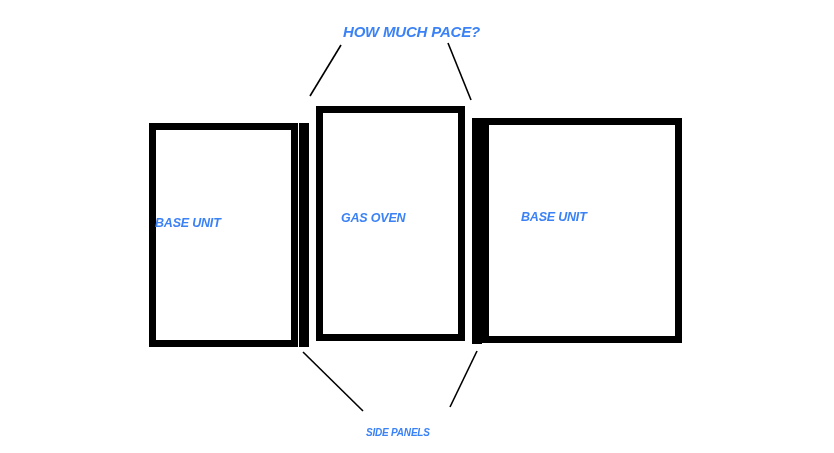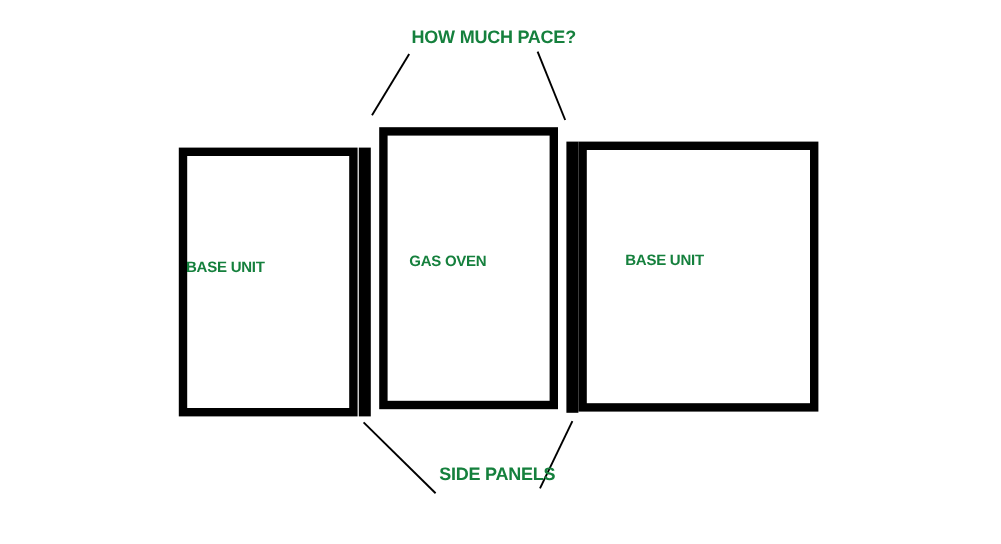--- a/index.html
+++ b/index.html
@@ -38,24 +38,25 @@
   }
   .leader-line {
     stroke: #000000;
     stroke-width: 1.6;
     fill: none;
   }
   .diagram-label {
     position: absolute;
     font-family: "Liberation Sans", sans-serif;
     font-weight: bold;
-    color: #15803d;
+    color: #3b82f6;
     white-space: nowrap;
     letter-spacing: -0.2px;
     line-height: 1;
+    font-style: italic;
   }
   #title-label {
     font-size: 15px;
     left: 343px;
     top: 24px;
   }
   #label-base-unit-left {
     font-size: 12.5px;
     left: 155px;
     top: 217px;
@@ -64,23 +65,23 @@
     font-size: 12.5px;
     left: 341px;
     top: 212px;
   }
   #label-base-unit-right {
     font-size: 12.5px;
     left: 521px;
     top: 211px;
   }
   #label-side-panels {
-    font-size: 15px;
+    font-size: 10px;
     left: 366px;
-    top: 388px;
+    top: 428px;
   }
 </style>
 </head>
 <body>
 
 <div id="canvas">
 
   <svg id="diagram-svg" viewBox="0 0 834 453" xmlns="http://www.w3.org/2000/svg">
 
     <rect class="unit-rect" x="152.5" y="126.5" width="142" height="217"></rect>

